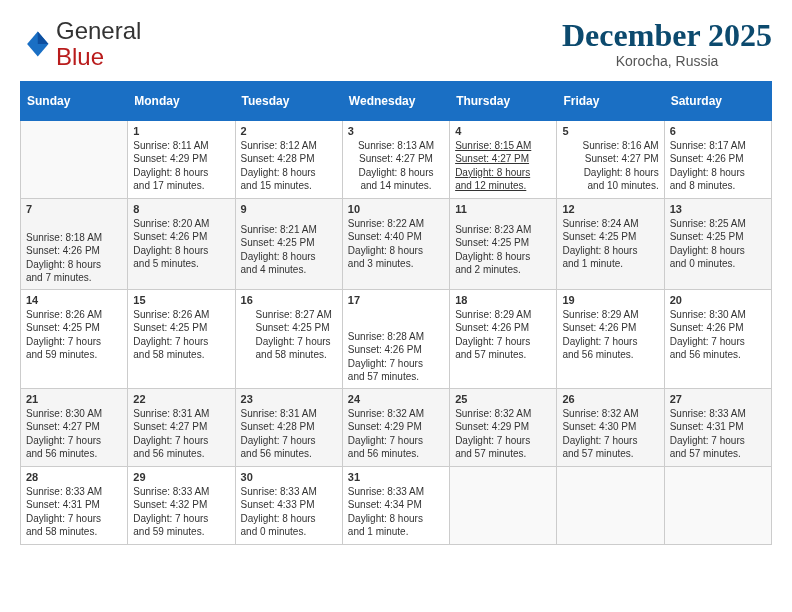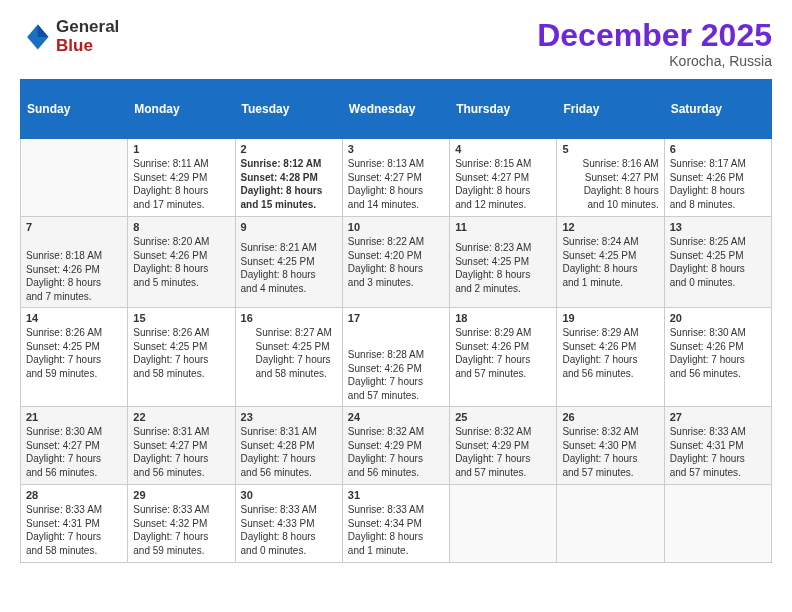--- a/index.html
+++ b/index.html
@@ -21,56 +21,57 @@
       justify-content: space-between;
       align-items: flex-start;
       margin-bottom: 10px;
     }
     .logo {
       display: flex;
       align-items: center;
       gap: 0px;
     }
     .logo-text {
-      font-size: 17px;
-      font-weight: bold;
+      font-size: 24px;
+      font-weight: normal;
       color: #333;
       line-height: 1.1;
     }
     .logo-text .blue { color: #b91c1c; }
     .logo-icon {
       width: 32px;
       height: 32px;
       margin-right: 4px;
     }
     .title-block {
       text-align: right;
     }
     .month-title {
       font-size: 32px;
       font-weight: bold;
-      color: #6d28d9;
+      color: #0c4a6e;
       line-height: 1.1;
+      font-family: Liberation Serif, serif;
     }
     .location {
       font-size: 14px;
       color: #555;
-      text-align: right;
+      text-align: center;
     }
     table {
       width: 100%;
       border-collapse: collapse;
       table-layout: fixed;
     }
     thead tr th {
       background: #1a6fc4;
       color: #fff;
       font-size: 12px;
       font-weight: bold;
-      padding: 22px 6px;
+      padding: 12px 6px;
       text-align: left;
       border: 1px solid #1a6fc4;
     }
     tbody tr td {
       border: 1px solid #ccc;
       vertical-align: top;
       padding: 4px 5px;
       font-size: 9.5px;
       color: #333;
       height: 78px;
@@ -134,35 +135,35 @@
           <td class="empty-cell"></td>
           <td>
             <span class="day-num">1</span>
             <div class="day-info" style="white-space: pre-line;">Sunrise: 8:11 AM
 Sunset: 4:29 PM
 Daylight: 8 hours
 and 17 minutes.</div>
           </td>
           <td>
             <span class="day-num">2</span>
-            <div class="day-info" style="white-space: pre-line; font-weight: bold;">Sunrise: 8:12 AM
+            <div class="day-info" style="white-space: pre-line;">Sunrise: 8:12 AM
 Sunset: 4:28 PM
 Daylight: 8 hours
 and 15 minutes.</div>
           </td>
           <td>
             <span class="day-num">3</span>
-            <div class="day-info" style="white-space: pre-line;">Sunrise: 8:13 AM
+            <div class="day-info" style="white-space: pre-line; text-align: center;">Sunrise: 8:13 AM
 Sunset: 4:27 PM
 Daylight: 8 hours
 and 14 minutes.</div>
           </td>
           <td>
             <span class="day-num">4</span>
-            <div class="day-info" style="white-space: pre-line;">Sunrise: 8:15 AM
+            <div class="day-info" style="white-space: pre-line; text-decoration: underline;">Sunrise: 8:15 AM
 Sunset: 4:27 PM
 Daylight: 8 hours
 and 12 minutes.</div>
           </td>
           <td>
             <span class="day-num">5</span>
             <div class="day-info" style="white-space: pre-line; text-align: right;">Sunrise: 8:16 AM
 Sunset: 4:27 PM
 Daylight: 8 hours
 and 10 minutes.</div>
@@ -193,21 +194,21 @@
           <td>
             <span class="day-num">9</span>
             <div class="day-info" style="white-space: pre-line; margin-top: 8px;">Sunrise: 8:21 AM
 Sunset: 4:25 PM
 Daylight: 8 hours
 and 4 minutes.</div>
           </td>
           <td>
             <span class="day-num">10</span>
             <div class="day-info" style="white-space: pre-line;">Sunrise: 8:22 AM
-Sunset: 4:20 PM
+Sunset: 4:40 PM
 Daylight: 8 hours
 and 3 minutes.</div>
           </td>
           <td>
             <span class="day-num">11</span>
             <div class="day-info" style="white-space: pre-line; margin-top: 8px;">Sunrise: 8:23 AM
 Sunset: 4:25 PM
 Daylight: 8 hours
 and 2 minutes.</div>
           </td>

